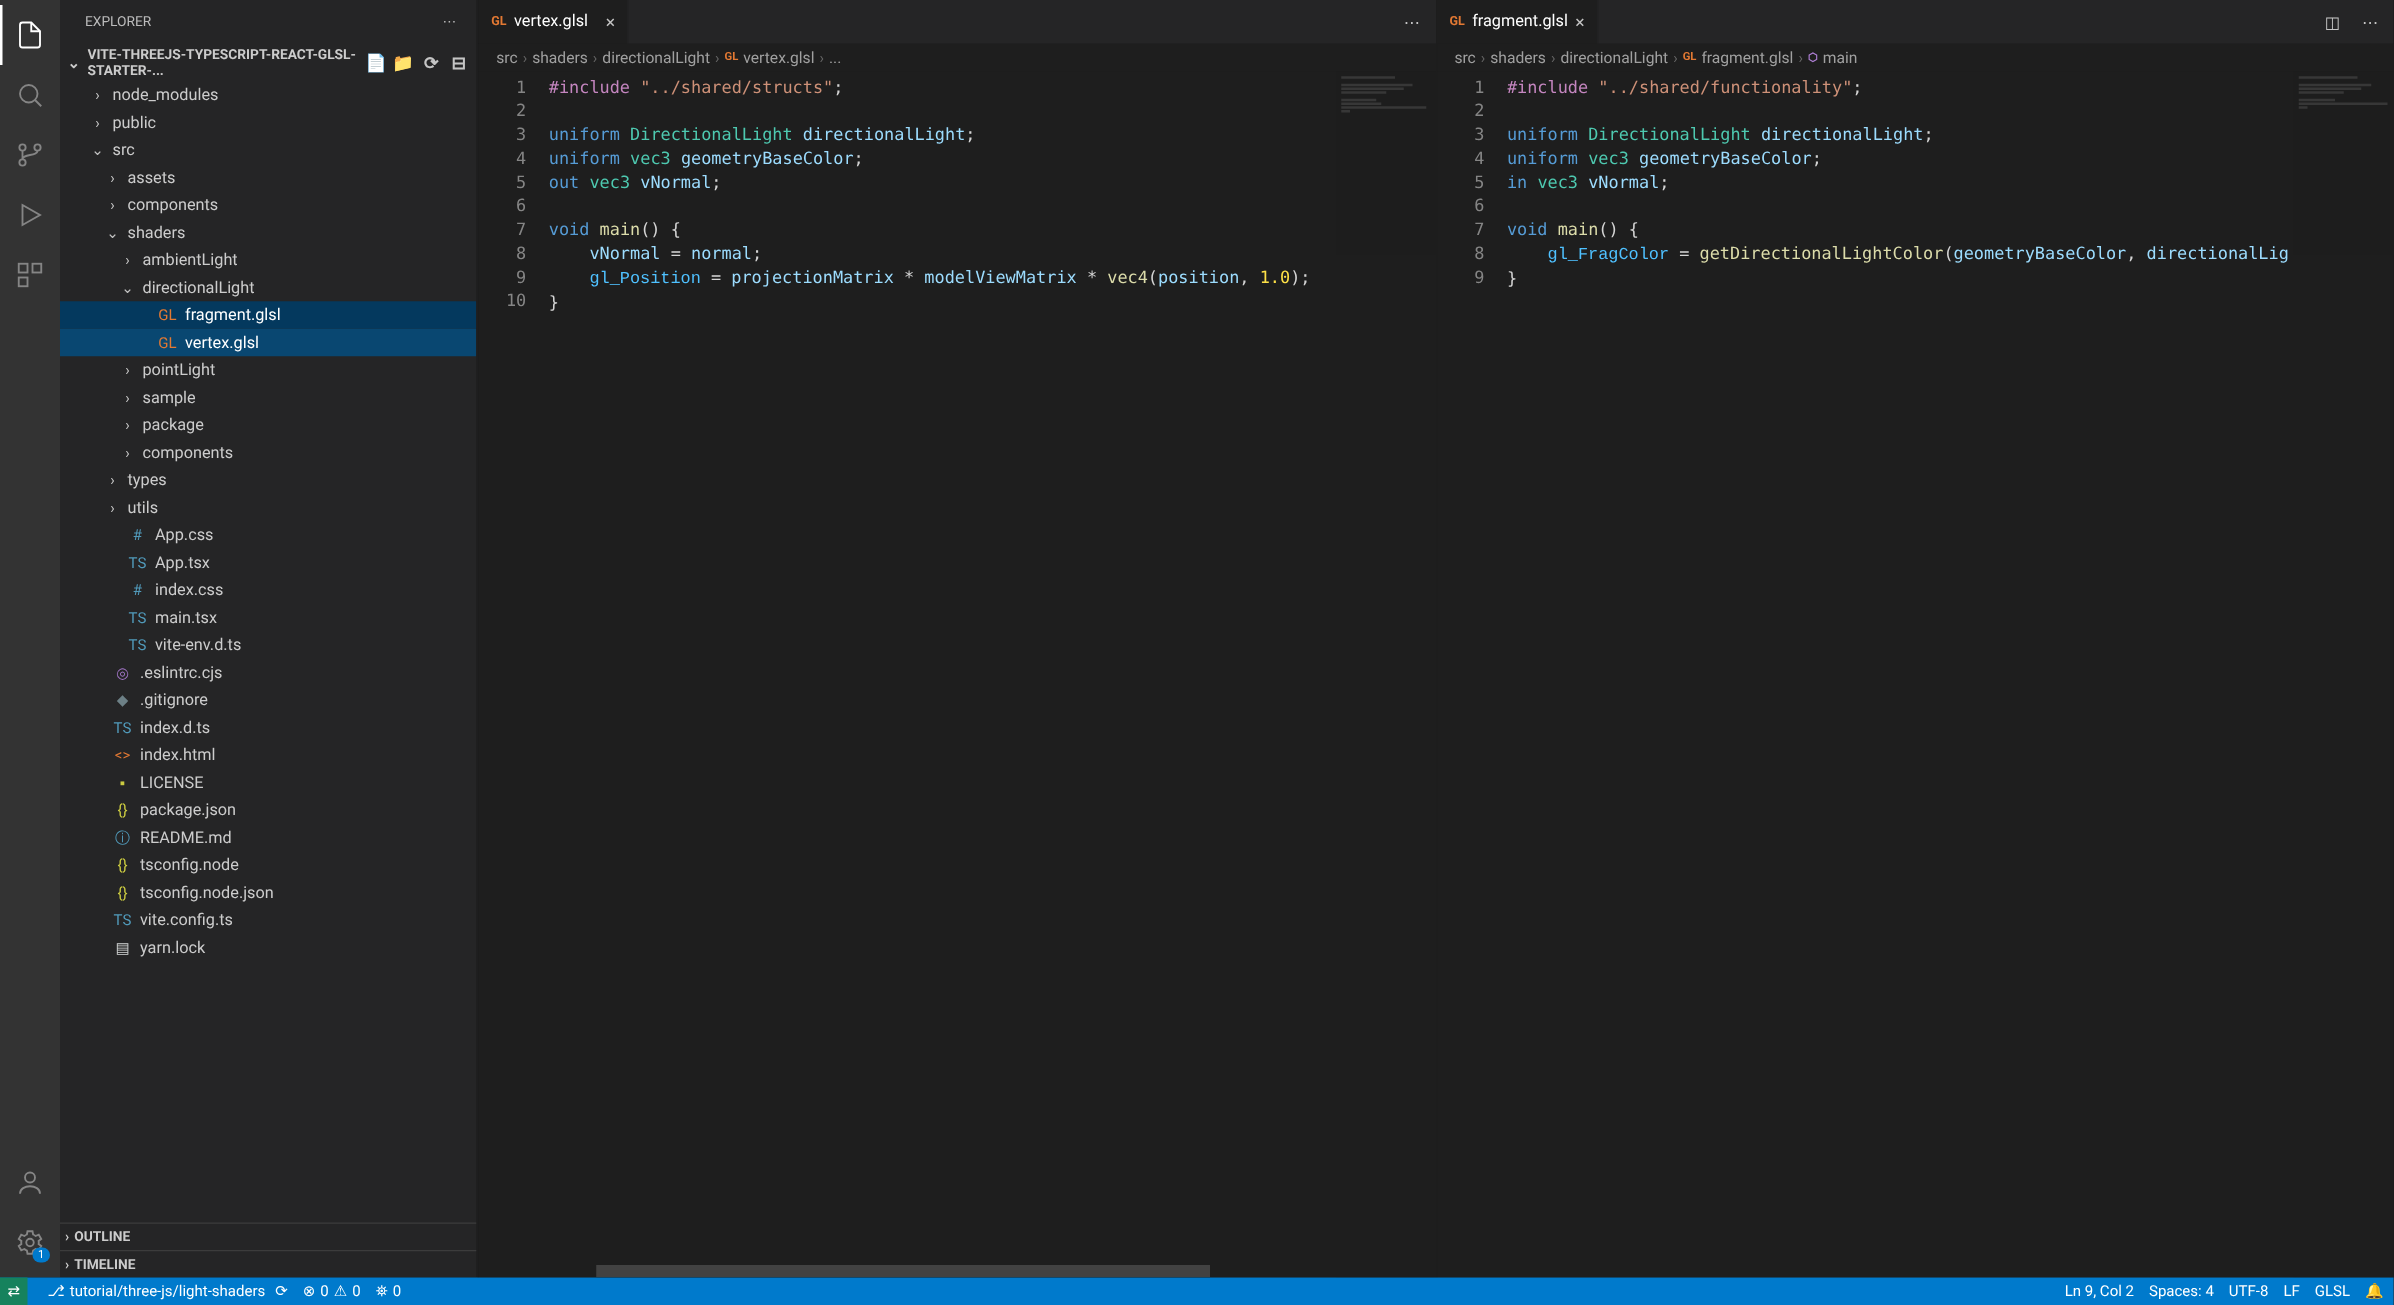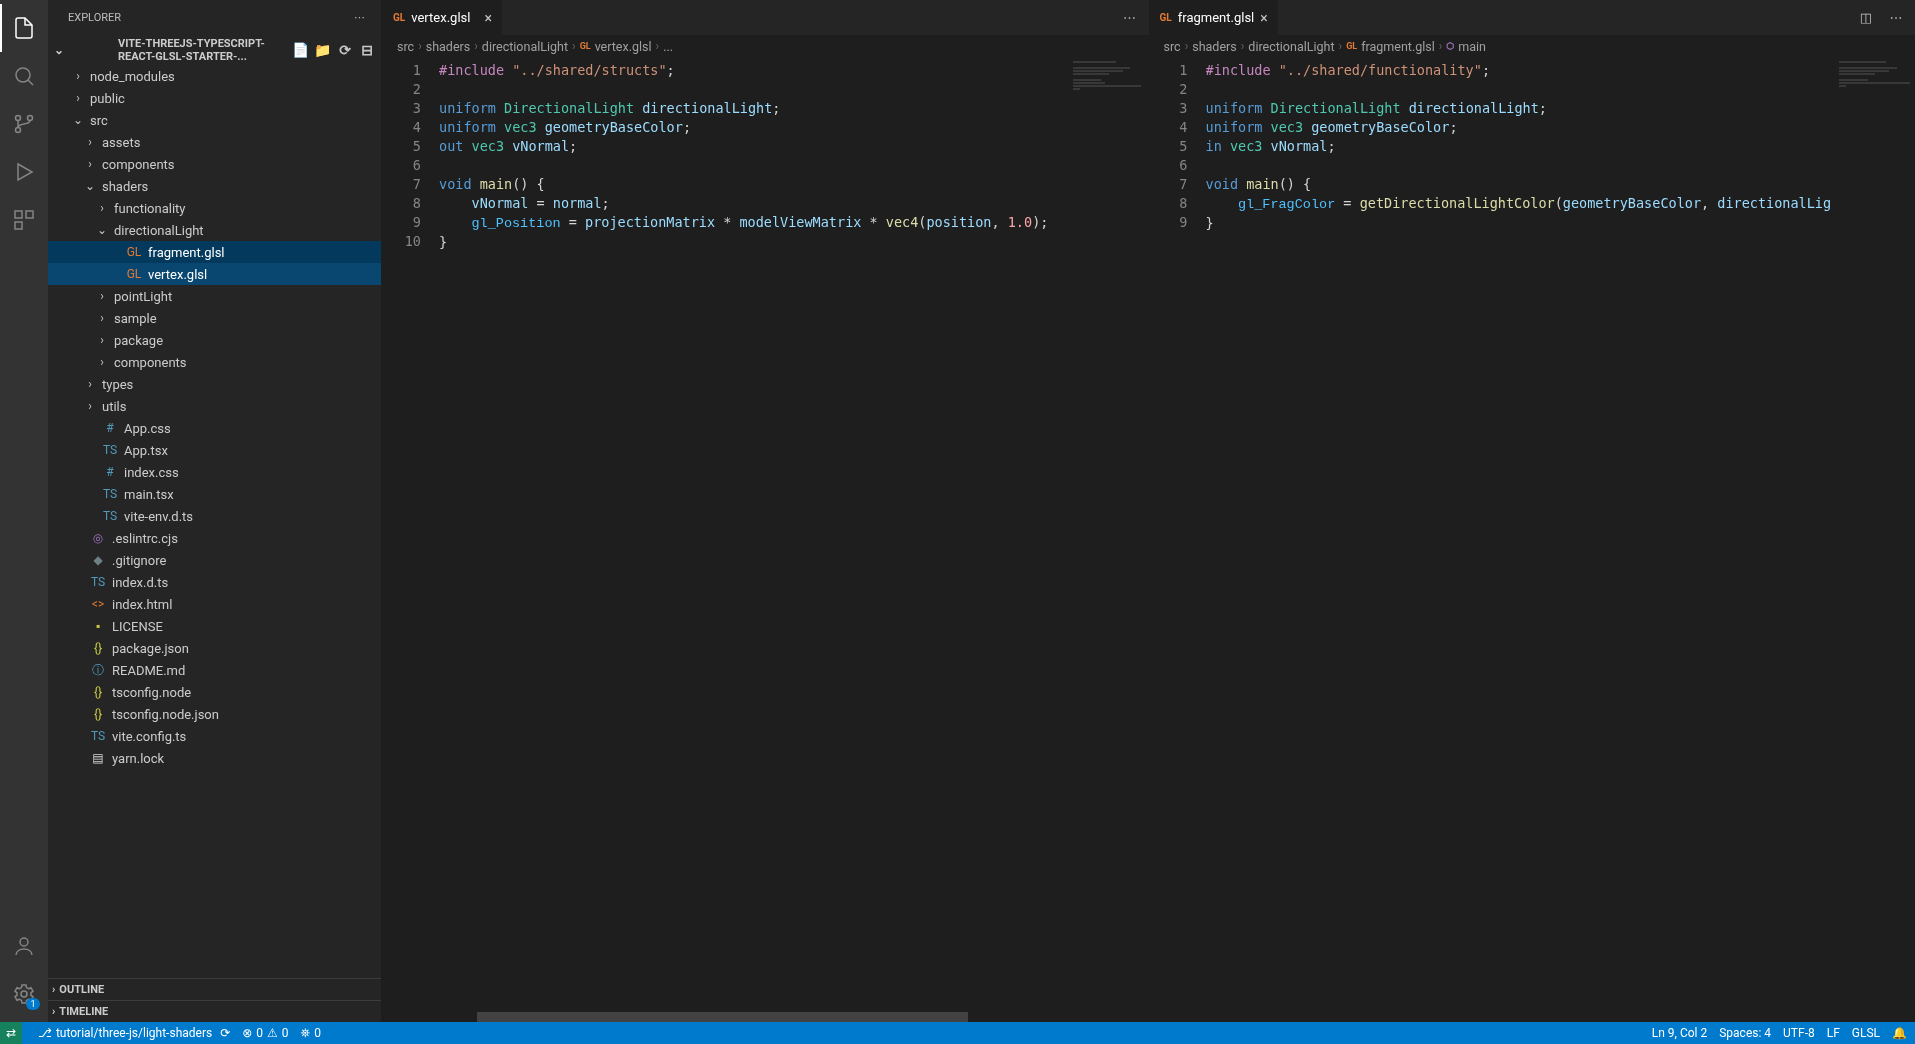--- a/index.html
+++ b/index.html
@@ -54,21 +54,21 @@
   padding: 0 16px 0 20px;
   font-size: 11px; color: #bbbbbb; text-transform: uppercase;
 }
 .sidebar-header .dots { color:#bbbbbb; cursor:pointer; }
 .sidebar-section {
   display:flex; align-items:center; gap:4px; padding: 2px 4px 2px 4px;
   font-size:11px; font-weight:bold; color:#cccccc; text-transform:uppercase;
   cursor:pointer;
 }
 .sidebar-section .chev { width:14px; text-align:center; font-size:12px; }
-.sidebar-section .title-row { flex:1; display:flex; align-items:center; gap:8px; overflow:hidden;margin-left:48px;}
+.sidebar-section .title-row { flex:1; display:flex; align-items:center; gap:8px; overflow:hidden;}
 .sidebar-section .actions { display:flex; gap:2px; color:#c5c5c5; }
 .sidebar-section .actions .ico { width:20px; height:20px; display:flex; align-items:center; justify-content:center; font-size:14px; cursor:pointer;}
 .tree { flex:1; overflow:auto; font-size:13px; }
 .tree-item {
   display:flex; align-items:center; height: 22px; gap:6px; cursor:pointer;
   padding-right:8px; white-space:nowrap;
 }
 .tree-item.selected { background:#04395e; color:#ffffff; }
 .tree-item.selected-b { background:#094771; color:#ffffff; }
 .tree-item .twist { width:12px; text-align:center; color:#c5c5c5; font-size:12px; }
@@ -115,21 +115,21 @@
 .gutter { width:56px; text-align:right; color:#858585; padding: 4px 18px 0 0; line-height:19px; user-select:none;}
 .code { flex:1; padding:4px 0 0 0; line-height:19px; white-space:pre; overflow:auto; color:#d4d4d4; }
 .minimap { width:80px; background:#1e1e1e; padding:4px; opacity:0.65;}
 .minimap .mline { height:2px; margin-bottom:1px; background:#464646; }
 
 .kw { color:#569cd6; }
 .type { color:#4ec9b0; }
 .ident { color:#9cdcfe; }
 .func { color:#dcdcaa; }
 .str { color:#ce9178; }
-.num { color:#fca5a5; }
+.num { color:#fde047; }
 .punct { color:#d4d4d4; }
 .builtin { color:#4fc1ff;font-family:Liberation Mono, monospace; }
 .macro { color:#c586c0; }
 
 .statusbar {
   height:22px; background:#007acc; color:#ffffff; display:flex; align-items:center;
   font-size:12px; justify-content:space-between; padding:0 8px;
 }
 .statusbar .left, .statusbar .right { display:flex; align-items:center; gap:12px; }
 .statusbar .seg { display:flex; align-items:center; gap:4px; cursor:pointer; }
@@ -235,21 +235,21 @@
         <div class="tree-item indent2">
           <span class="twist">›</span>
           <span>components</span>
         </div>
         <div class="tree-item indent2">
           <span class="twist">⌄</span>
           <span>shaders</span>
         </div>
         <div class="tree-item indent3">
           <span class="twist">›</span>
-          <span>functionality</span>
+          <span>ambientLight</span>
         </div>
         <div class="tree-item indent3">
           <span class="twist">⌄</span>
           <span>directionalLight</span>
         </div>
         <div class="tree-item indent4 selected">
           <span class="twist">&nbsp;</span>
           <span class="ficon orange">GL</span>
           <span>fragment.glsl</span>
         </div>

